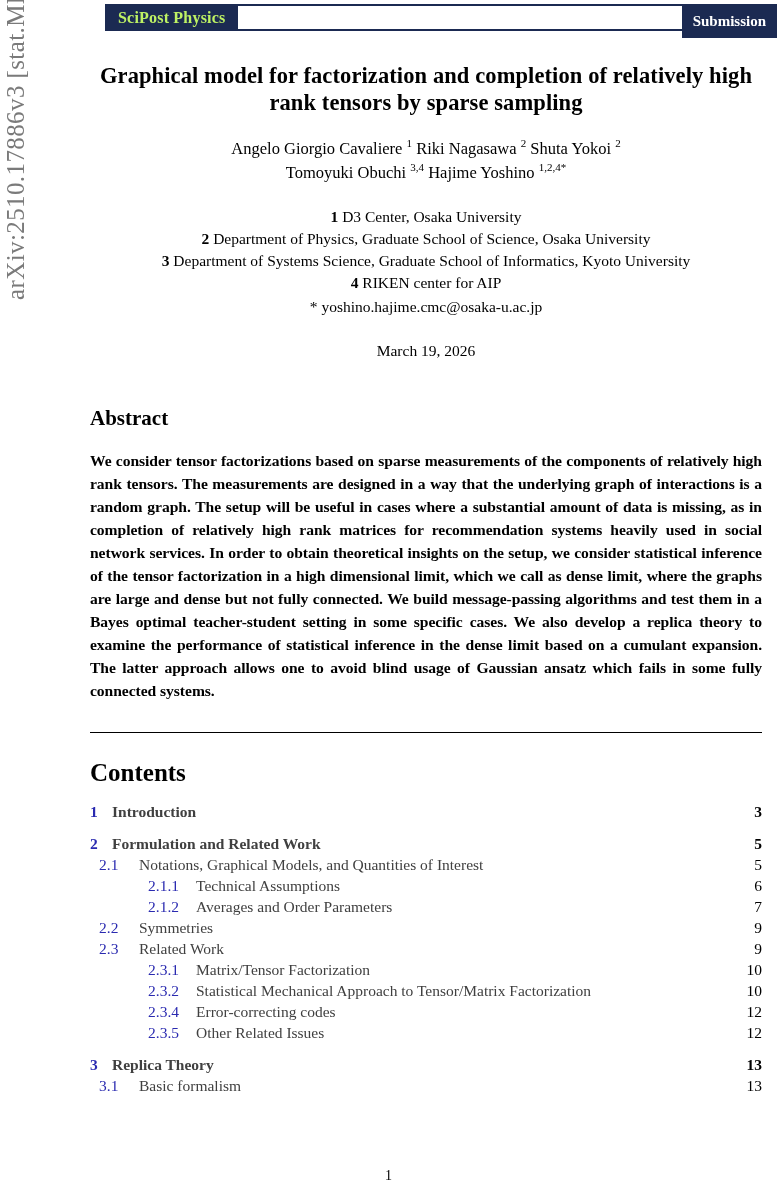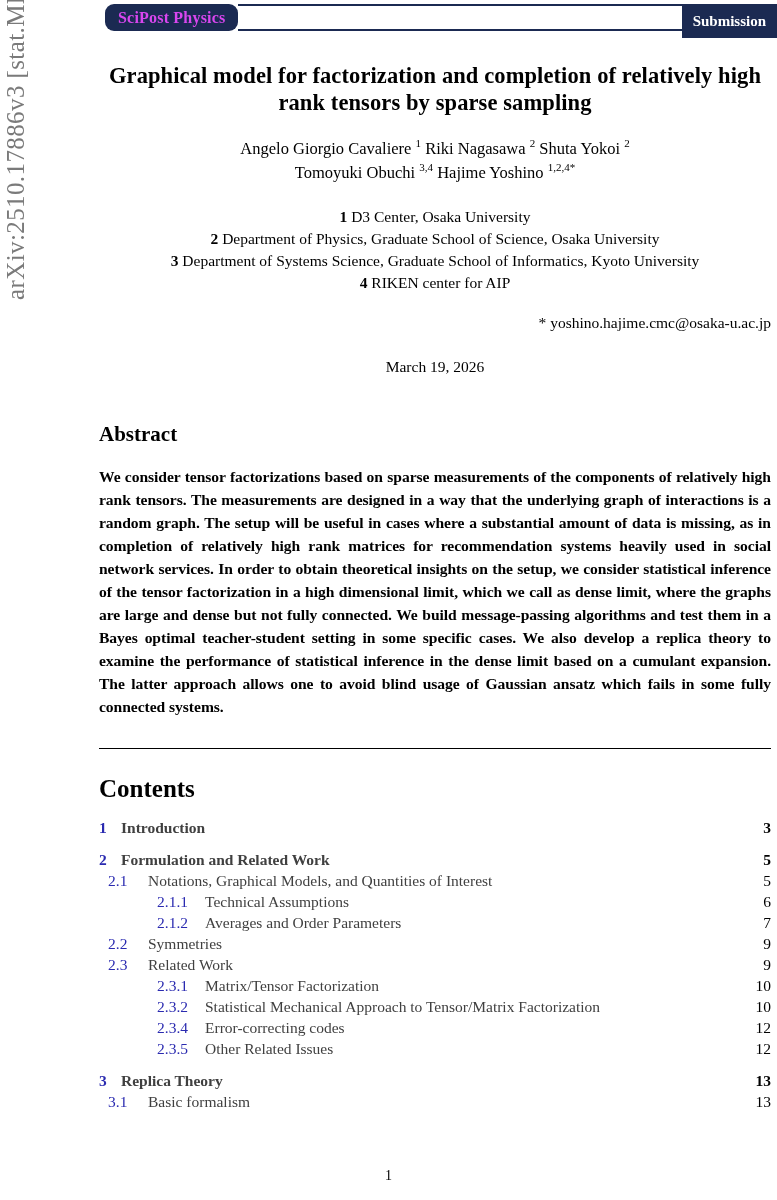--- a/index.html
+++ b/index.html
@@ -36,29 +36,28 @@
     position: absolute;
     left: 105px;
     top: 4px;
     width: 672px;
     height: 27px;
     display: flex;
     align-items: stretch;
   }
   .header-left {
     background: #1b2a52;
-    color: #d946ef;
+    color: #bef264;
     font-family: "Liberation Serif", serif;
     font-weight: bold;
     font-size: 16px;
     padding: 8px 13px;
     display: flex;
     align-items: center;
     letter-spacing: 0.2px;
-    border-radius: 9px;
   }
   .header-mid {
     flex: 1 1 auto;
     border-top: 2px solid #1b2a52;
     border-bottom: 2px solid #1b2a52;
     background: #ffffff;
   }
   .header-right {
     background: #1b2a52;
     color: #ffffff;
@@ -66,21 +65,21 @@
     font-weight: bold;
     font-size: 15px;
     padding: 17px 11px;
     display: flex;
     align-items: center;
   }
 
   
   .page {
     position: absolute;
-    left: 99px;
+    left: 90px;
     top: 44px;
     width: 672px;
   }
 
   .title {
     font-family: "Liberation Serif", serif;
     font-weight: bold;
     font-size: 22.5px;
     line-height: 1.2;
     text-align: center;
@@ -225,21 +224,21 @@
       <span>Department of Physics, Graduate School of Science, Osaka University</span>
     </div>
     <div>
       <b>3</b>
       <span>Department of Systems Science, Graduate School of Informatics, Kyoto University</span>
     </div>
     <div>
       <b>4</b>
       <span>RIKEN center for AIP</span>
     </div>
-    <div style="margin-top:18px;text-align:right;">* yoshino.hajime.cmc@osaka-u.ac.jp</div>
+    <div style="margin-top:2px;">* yoshino.hajime.cmc@osaka-u.ac.jp</div>
   </div>
 
   <div class="date">March 19, 2026</div>
 
   <h2 class="section">Abstract</h2>
   <p class="abstract-body">We consider tensor factorizations based on sparse measurements of the components of relatively high rank tensors. The measurements are designed in a way that the underlying graph of interactions is a random graph. The setup will be useful in cases where a substantial amount of data is missing, as in completion of relatively high rank matrices for recommendation systems heavily used in social network services. In order to obtain theoretical insights on the setup, we consider statistical inference of the tensor factorization in a high dimensional limit, which we call as dense limit, where the graphs are large and dense but not fully connected. We build message-passing algorithms and test them in a Bayes optimal teacher-student setting in some specific cases. We also develop a replica theory to examine the performance of statistical inference in the dense limit based on a cumulant expansion. The latter approach allows one to avoid blind usage of Gaussian ansatz which fails in some fully connected systems.</p>
 
   <hr class="rule">
 
   <h2 class="contents-title">Contents</h2>

